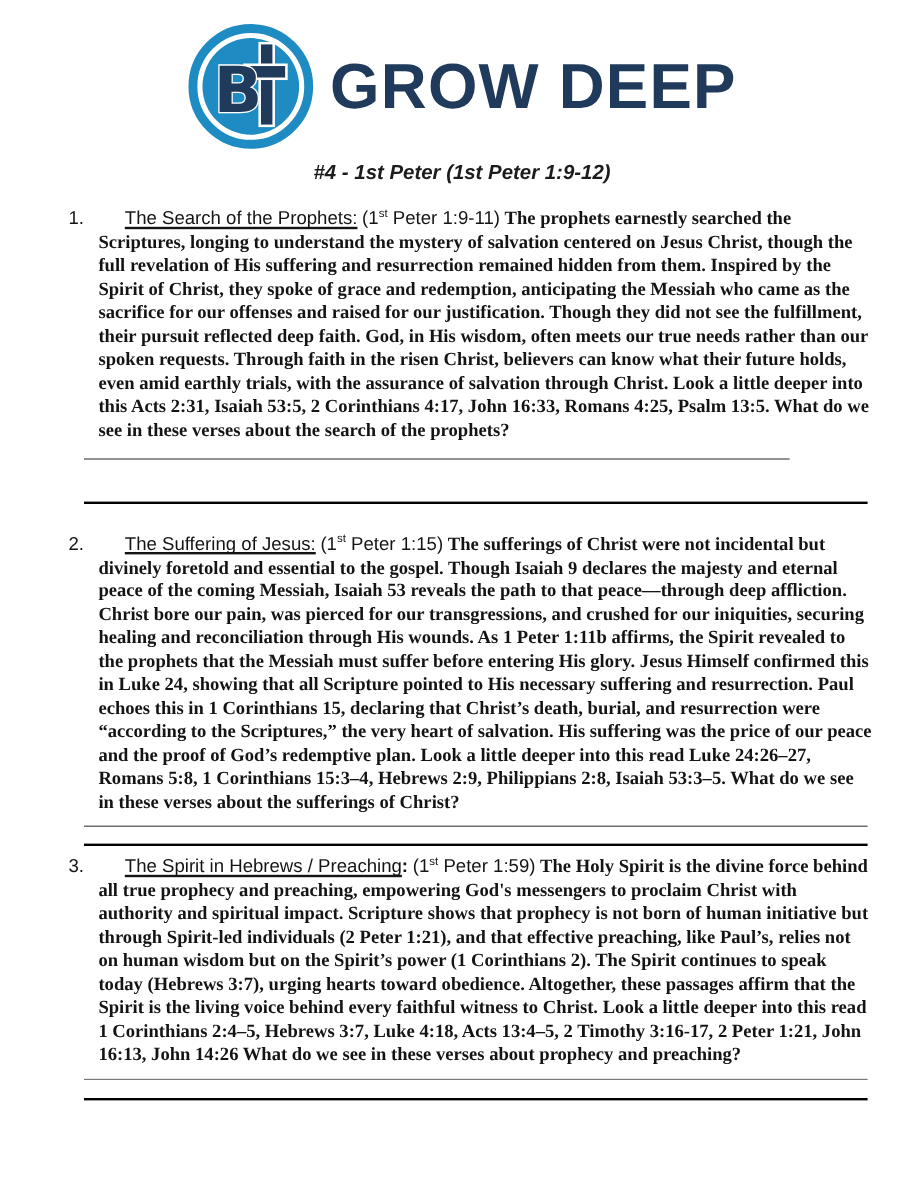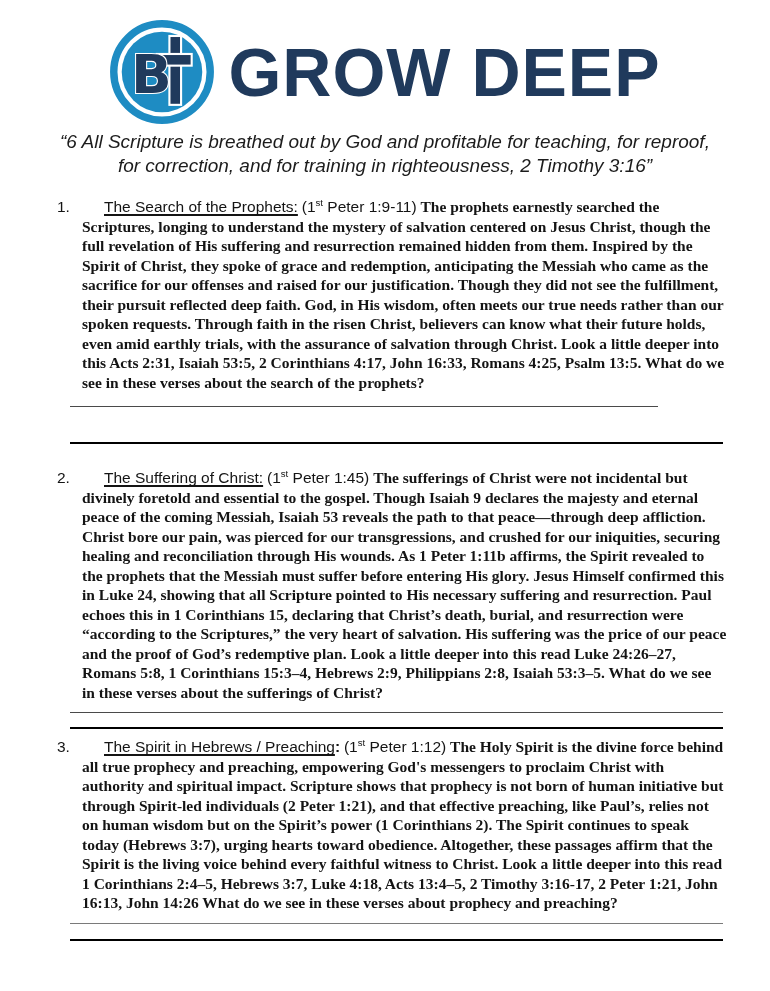--- a/index.html
+++ b/index.html
@@ -18,21 +18,21 @@
     justify-content: center;
     align-items: center;
     gap: 13px;
     padding-top: 17px;
     height: 110px;
   }
   .logo { width: 106px; height: 106px; flex: 0 0 auto; }
   .brand {
     font-family: "Liberation Sans", sans-serif;
     font-weight: bold;
-    font-size: 68px;
+    font-size: 53px;
     letter-spacing: 1px;
     color: #203a5c;
     white-space: nowrap;
   }
   
   .title {
     margin-top: 7px;
     text-align: center;
     font-family: "Liberation Sans", sans-serif;
     font-style: italic;
@@ -103,52 +103,52 @@
       <circle cx="50" cy="50" r="38" fill="#1e8cc3"></circle>
       <g fill="#203a5c" stroke="#ffffff" stroke-width="2">
         <rect x="57" y="16" width="11" height="65"></rect>
         <rect x="45" y="33" width="33" height="11"></rect>
       </g>
       <text x="40" y="70" text-anchor="middle" font-family="'DejaVu Sans', sans-serif" font-size="50" font-weight="bold" fill="#203a5c" stroke="#ffffff" stroke-width="2" paint-order="stroke">B</text>
     </svg>
     <div class="brand">GROW DEEP</div>
   </div>
 
+  <div class="title">#4 - 1st Peter (1st Peter 1:9-12)</div>
 
-  <div class="quote">“6 All Scripture is breathed out by God and profitable for teaching, for reproof, for correction, and for training in righteousness, 2 Timothy 3:16”</div>
 
   <div class="sections">
 
     <div class="section sec1">
       <div class="section-row">
         <span class="num">1.</span>
         <p class="para"><span class="shead">The Search of the Prophets:</span><span class="scolon"></span>
           <span class="sref"><span>(1</span><sup>st</sup><span> Peter 1:9-11)</span></span>
           <span class="sbody">The prophets earnestly searched the Scriptures, longing to understand the mystery of salvation centered on Jesus Christ, though the full revelation of His suffering and resurrection remained hidden from them. Inspired by the Spirit of Christ, they spoke of grace and redemption, anticipating the Messiah who came as the sacrifice for our offenses and raised for our justification. Though they did not see the fulfillment, their pursuit reflected deep faith. God, in His wisdom, often meets our true needs rather than our spoken requests. Through faith in the risen Christ, believers can know what their future holds, even amid earthly trials, with the assurance of salvation through Christ. Look a little deeper into this Acts 2:31, Isaiah 53:5, 2 Corinthians 4:17, John 16:33, Romans 4:25, Psalm 13:5. What do we see in these verses about the search of the prophets?</span></p>
       </div>
       <div class="ln short s1-lnA"></div>
       <div class="ln thick s1-lnB"></div>
     </div>
 
     <div class="section sec2">
       <div class="section-row">
         <span class="num">2.</span>
-        <p class="para"><span class="shead">The Suffering of Christ:</span><span class="scolon"></span>
-          <span class="sref"><span>(1</span><sup>st</sup><span> Peter 1:45)</span></span>
+        <p class="para"><span class="shead">The Suffering of Jesus:</span><span class="scolon"></span>
+          <span class="sref"><span>(1</span><sup>st</sup><span> Peter 1:15)</span></span>
           <span class="sbody">The sufferings of Christ were not incidental but divinely foretold and essential to the gospel. Though Isaiah 9 declares the majesty and eternal peace of the coming Messiah, Isaiah 53 reveals the path to that peace—through deep affliction. Christ bore our pain, was pierced for our transgressions, and crushed for our iniquities, securing healing and reconciliation through His wounds. As 1 Peter 1:11b affirms, the Spirit revealed to the prophets that the Messiah must suffer before entering His glory. Jesus Himself confirmed this in Luke 24, showing that all Scripture pointed to His necessary suffering and resurrection. Paul echoes this in 1 Corinthians 15, declaring that Christ’s death, burial, and resurrection were “according to the Scriptures,” the very heart of salvation. His suffering was the price of our peace and the proof of God’s redemptive plan. Look a little deeper into this read Luke 24:26–27, Romans 5:8, 1 Corinthians 15:3–4, Hebrews 2:9, Philippians 2:8, Isaiah 53:3–5. What do we see in these verses about the sufferings of Christ?</span></p>
       </div>
       <div class="ln s2-lnA"></div>
       <div class="ln thick s2-lnB"></div>
     </div>
 
     <div class="section sec3">
       <div class="section-row">
         <span class="num">3.</span>
         <p class="para"><span class="shead">The Spirit in Hebrews / Preaching</span><span class="scolon">:</span>
-          <span class="sref"><span>(1</span><sup>st</sup><span> Peter 1:12)</span></span>
+          <span class="sref"><span>(1</span><sup>st</sup><span> Peter 1:59)</span></span>
           <span class="sbody">The Holy Spirit is the divine force behind all true prophecy and preaching, empowering God's messengers to proclaim Christ with authority and spiritual impact. Scripture shows that prophecy is not born of human initiative but through Spirit-led individuals (2 Peter 1:21), and that effective preaching, like Paul’s, relies not on human wisdom but on the Spirit’s power (1 Corinthians 2). The Spirit continues to speak today (Hebrews 3:7), urging hearts toward obedience. Altogether, these passages affirm that the Spirit is the living voice behind every faithful witness to Christ. Look a little deeper into this read 1 Corinthians 2:4–5, Hebrews 3:7, Luke 4:18, Acts 13:4–5, 2 Timothy 3:16-17, 2 Peter 1:21, John 16:13, John 14:26 What do we see in these verses about prophecy and preaching?</span></p>
       </div>
       <div class="ln s3-lnA"></div>
       <div class="ln thick s3-lnB"></div>
     </div>
 
   </div>
 </div>
 
 </body></html>

